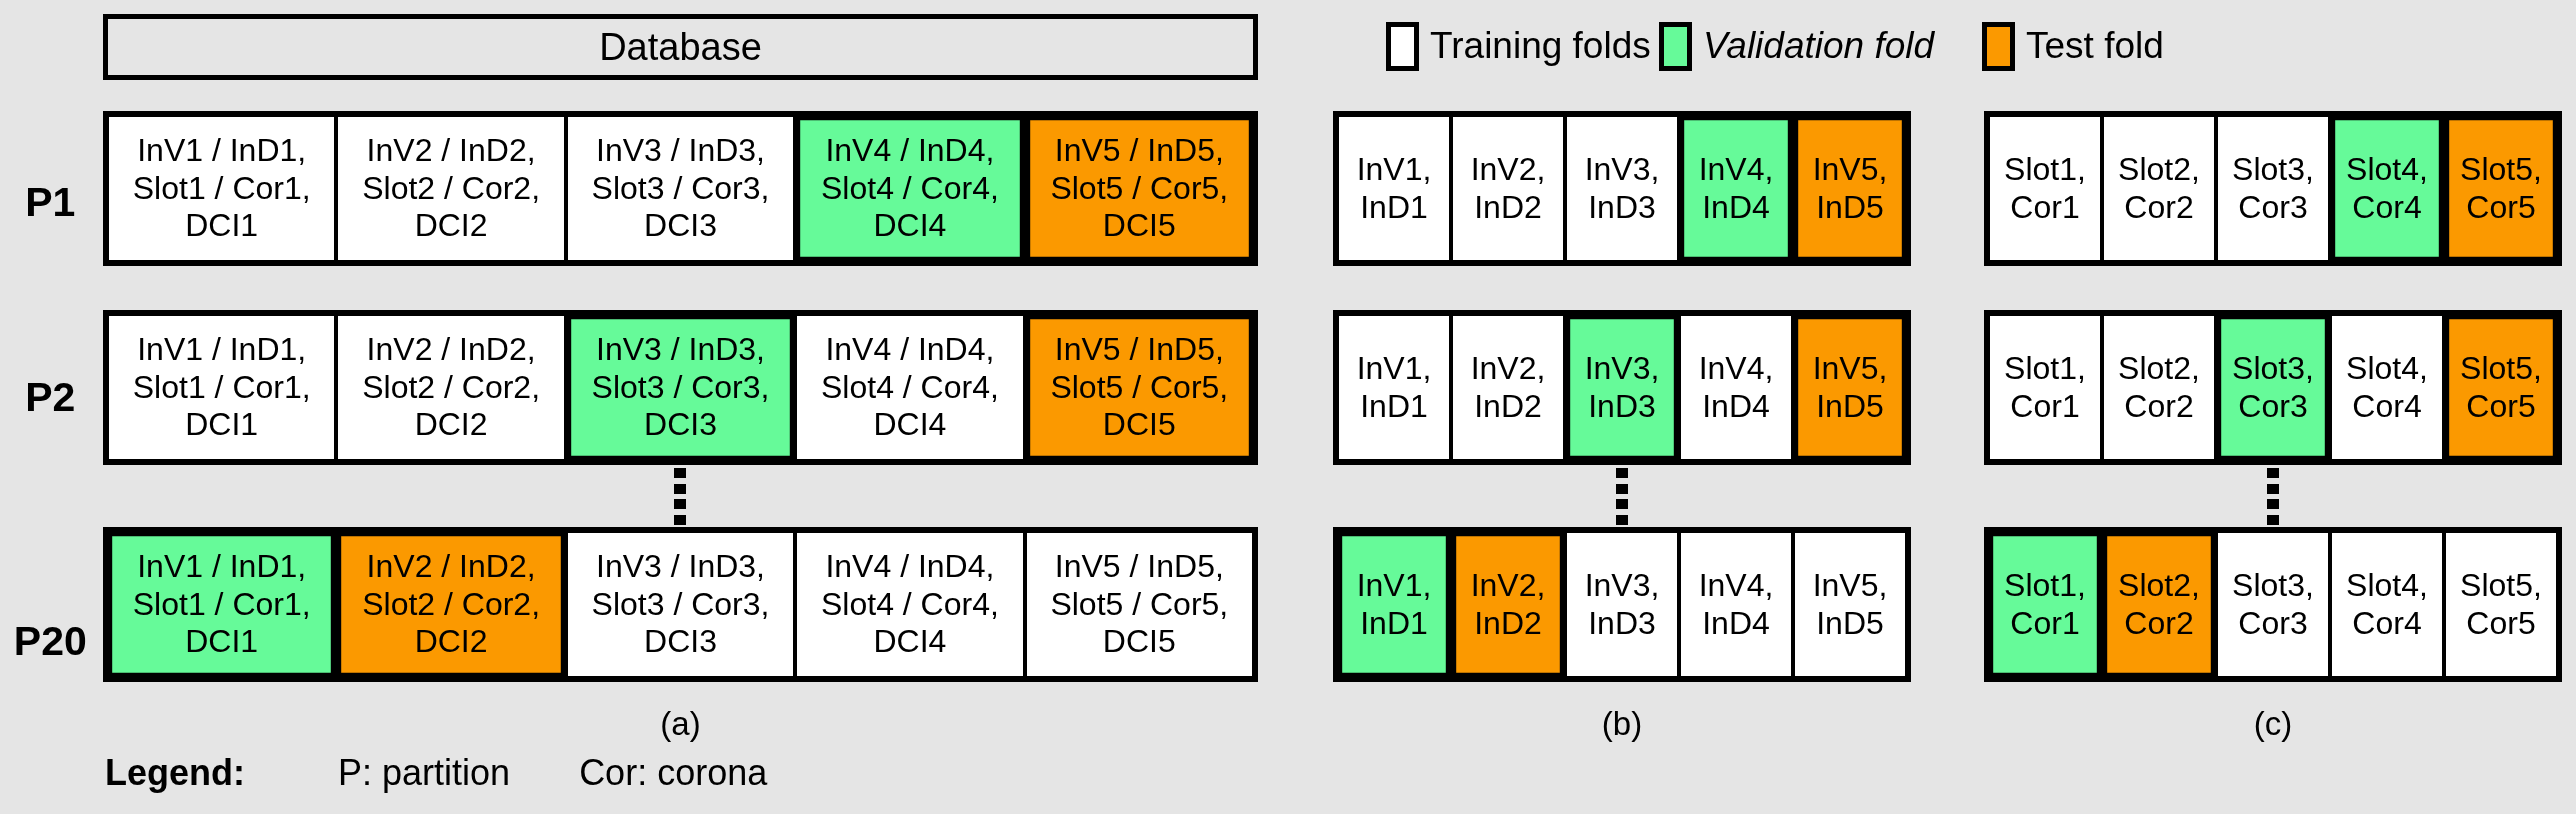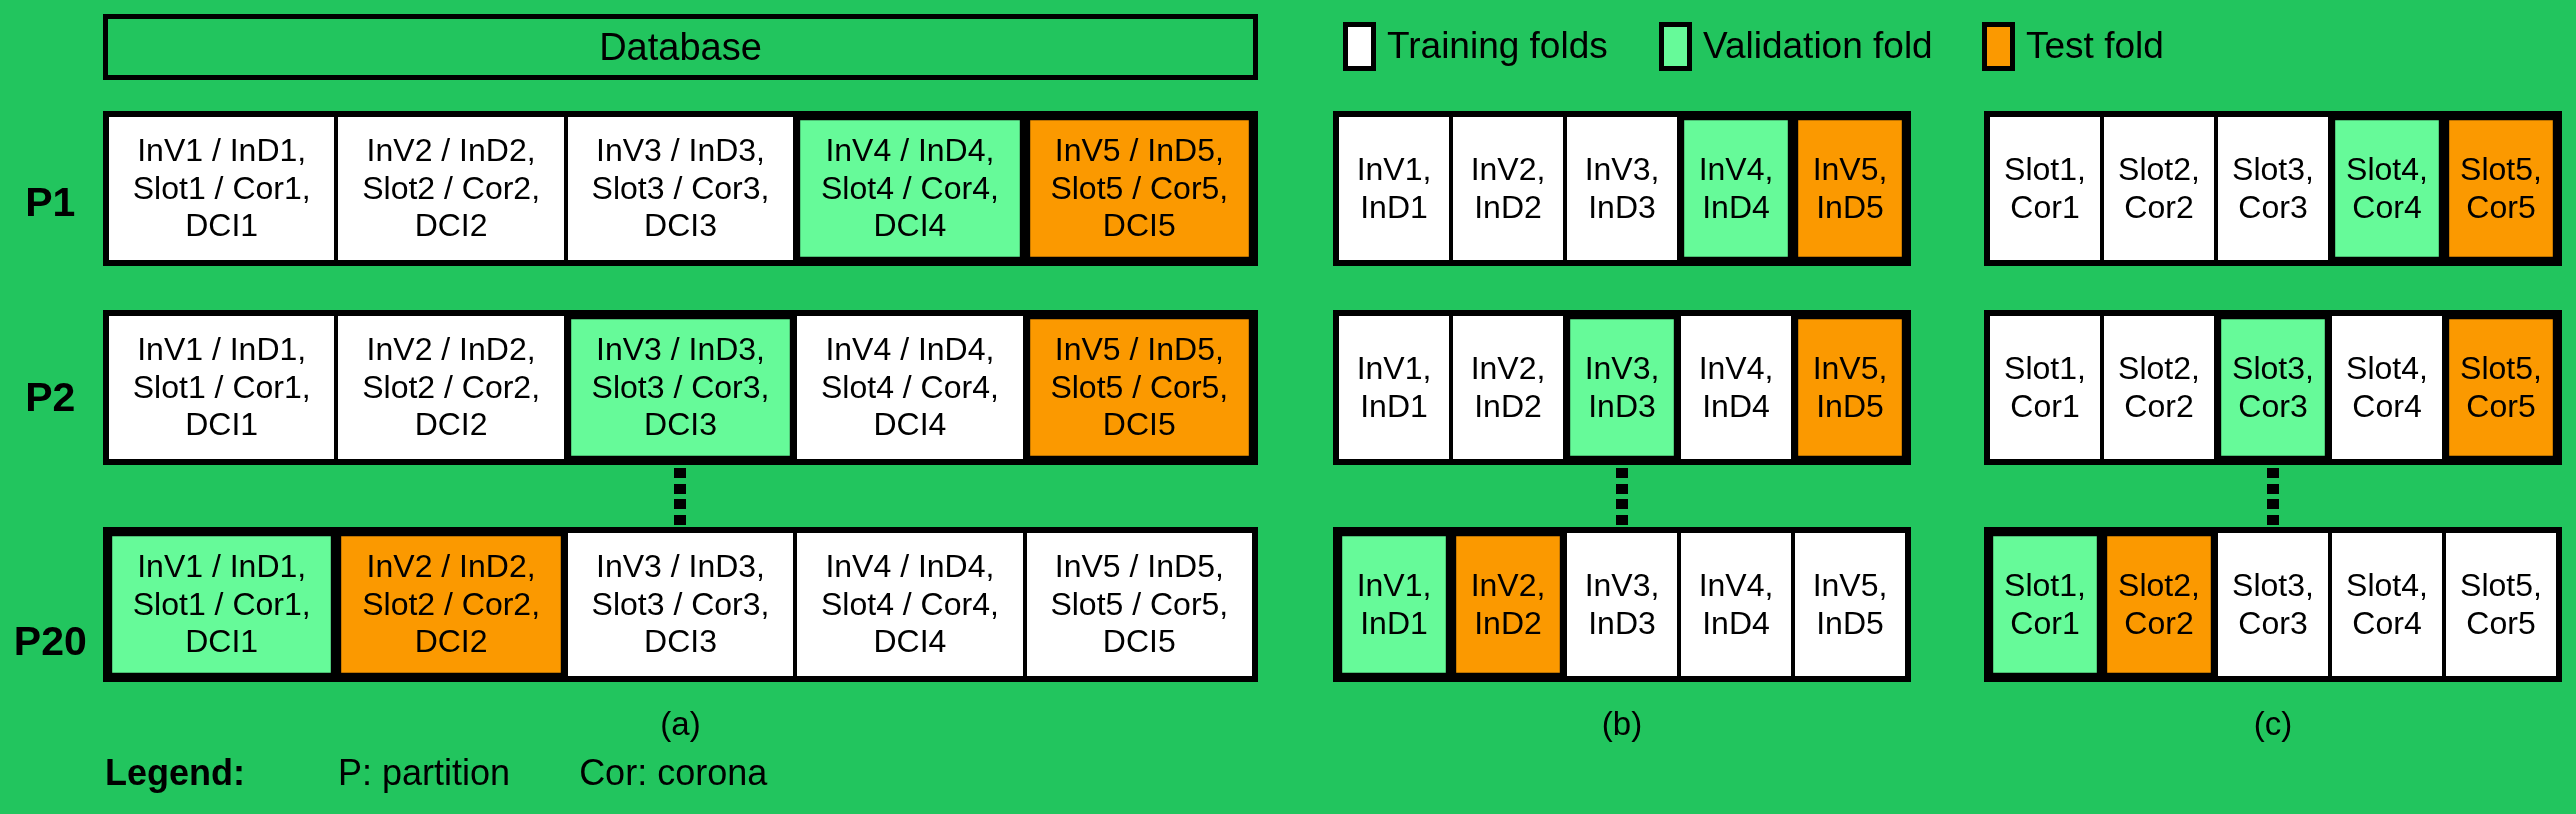--- a/index.html
+++ b/index.html
@@ -1,41 +1,41 @@
 <!DOCTYPE html>
 <html style="--validation: #66fa99; --test: #fb9900;font-size:12.6px"><head>
 <meta charset="utf-8">
 <style>
   html,body{margin:0;padding:0;background:#ffffff;}
   .canvas{
     position:relative;
     width:2576px;height:814px;
-    background:#22c55e;
+    background:#e5e5e5;
     font-family:"Liberation Sans", sans-serif;
     color:#000;
     overflow:hidden;
   }
 
   
   .db-box{
     position:absolute;left:103px;top:14.2px;width:1155px;height:66px;
     border:5.5px solid #000;box-sizing:border-box;
     display:flex;align-items:center;justify-content:center;
     font-size:38px;
   }
 
   
   .toplegend-item{position:absolute;top:20.5px;height:51px;display:flex;align-items:center;}
   .swatch{width:33px;height:49px;border:5.5px solid #000;box-sizing:border-box;margin-right:11px;}
   .swatch.training{background:#ffffff;}
   .swatch.validation{background:var(--validation,#66fa99);}
   .swatch.test{background:var(--test,#fb9900);}
   .toplegend-item .lbl{font-size:37px;white-space:nowrap;}
-  .tl-0{left:1343px;}
-  .tl-1{left:1659px;}
+  .tl-0{left:1386px;}
+  .tl-1{left:1659px;font-style:italic;}
   .tl-2{left:1982px;}
 
   
   .section{position:absolute;}
   .sec-0{left:103px;width:1155px;}
   .sec-1{left:1333px;width:578px;}
   .sec-2{left:1984px;width:578px;}
 
   .vrow{
     position:absolute;left:0;width:100%;height:155px;

